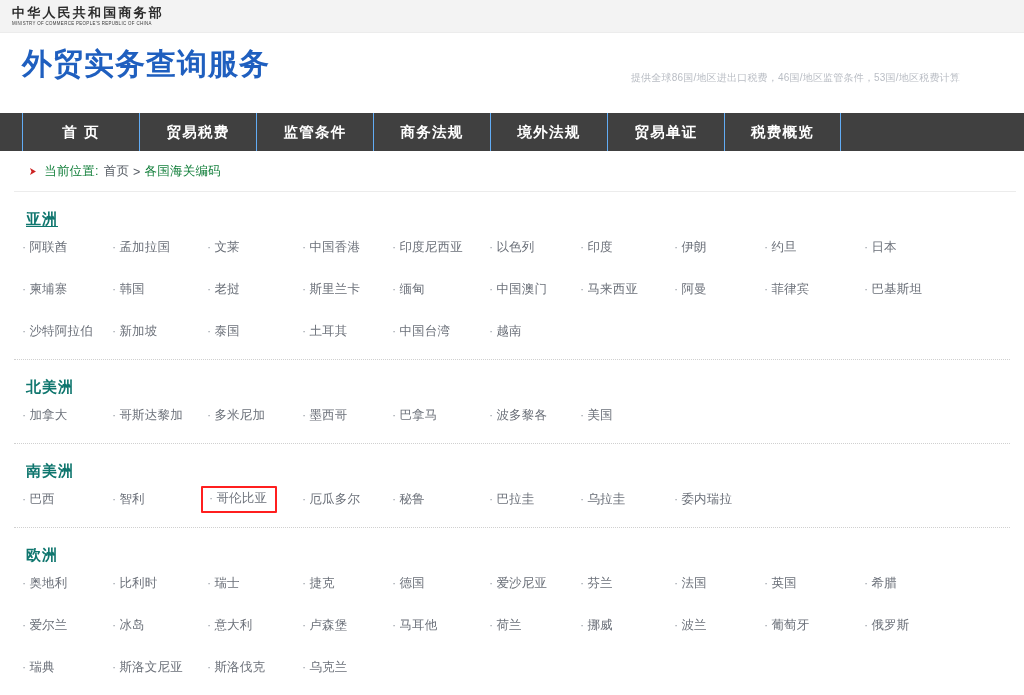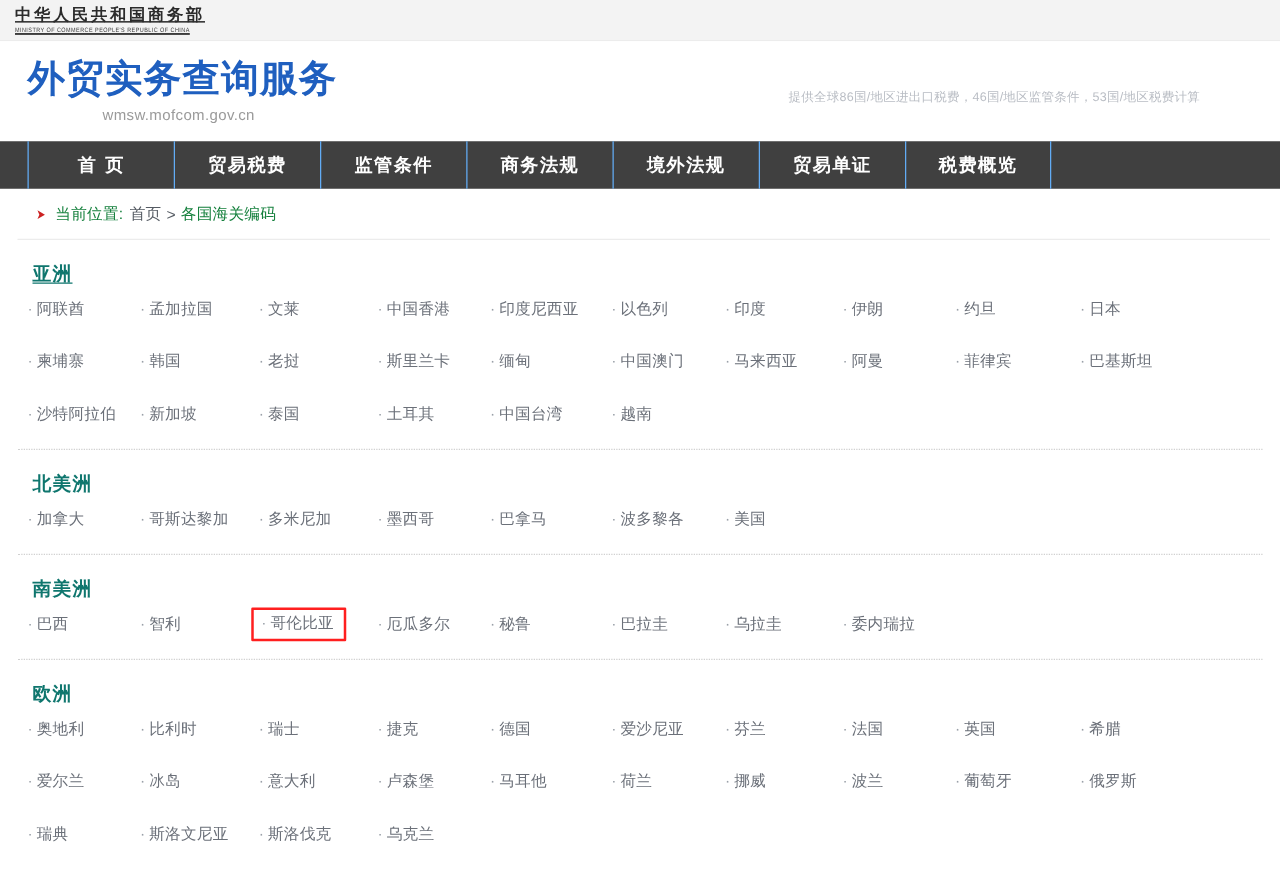--- a/index.html
+++ b/index.html
@@ -13,21 +13,21 @@
 
   
   .logo-band {
     height: 33px;
     background: #f3f3f3;
     display: flex;
     align-items: center;
     padding-left: 12px;
     border-bottom: 1px solid #ececec;
   }
-  .logo-block { line-height: 1; text-decoration: underline; }
+  .logo-block { line-height: 1; }
   .logo-cn {
     font-size: 13px;
     font-weight: bold;
     color: #2b2b2b;
     letter-spacing: 2.2px;
     font-family: "DejaVu Sans", sans-serif;
   }
   .logo-en {
     font-size: 4.4px;
     color: #3a3a3a;
@@ -40,21 +40,21 @@
 
   
   .hero {
     height: 80px;
     background: #ffffff;
     display: flex;
     align-items: flex-start;
     justify-content: space-between;
     padding: 14px 64px 0 22px;
   }
-  .hero-left { display: flex; flex-direction: column; }
+  .hero-left { display: flex; }
   .hero-title {
     font-size: 30px;
     font-weight: bold;
     color: #1f5fbf;
     letter-spacing: 1px;
     font-family: "DejaVu Sans", sans-serif;
     line-height: 34px;
   }
   .hero-url {
     font-size: 12px;
@@ -161,21 +161,20 @@
 <div class="logo-band">
   <div class="logo-block">
     <div class="logo-cn">中华人民共和国商务部</div>
     <div class="logo-en">MINISTRY OF COMMERCE PEOPLE'S REPUBLIC OF CHINA</div>
   </div>
 </div>
 
 <div class="hero">
   <div class="hero-left">
     <div class="hero-title">外贸实务查询服务</div>
-    <div class="hero-url">wmsw.mofcom.gov.cn</div>
   </div>
   <div class="hero-right">提供全球86国/地区进出口税费，46国/地区监管条件，53国/地区税费计算</div>
 </div>
 
 <nav class="nav" id="nav">
     <div class="nav-item">首 页</div>
     <div class="nav-item">贸易税费</div>
     <div class="nav-item">监管条件</div>
     <div class="nav-item">商务法规</div>
     <div class="nav-item">境外法规</div>

